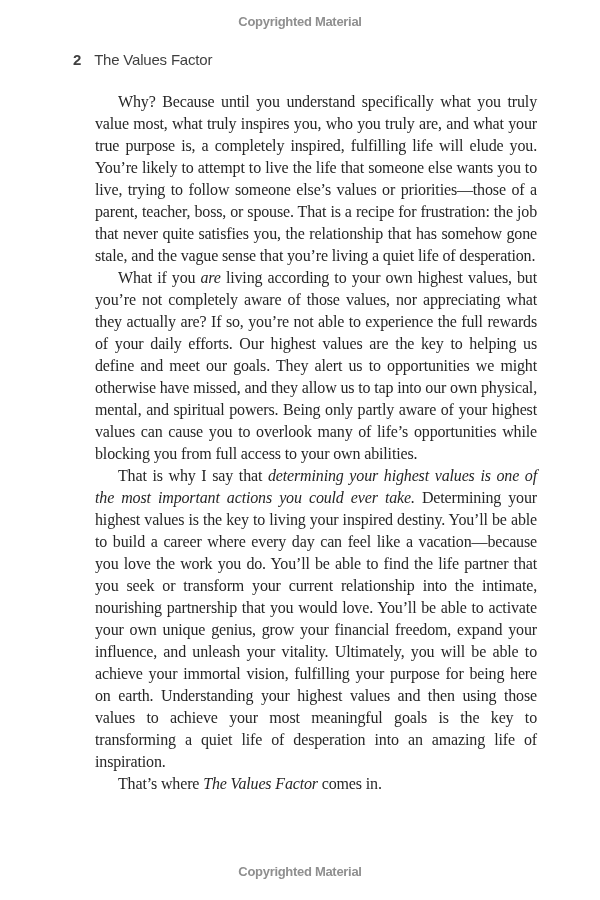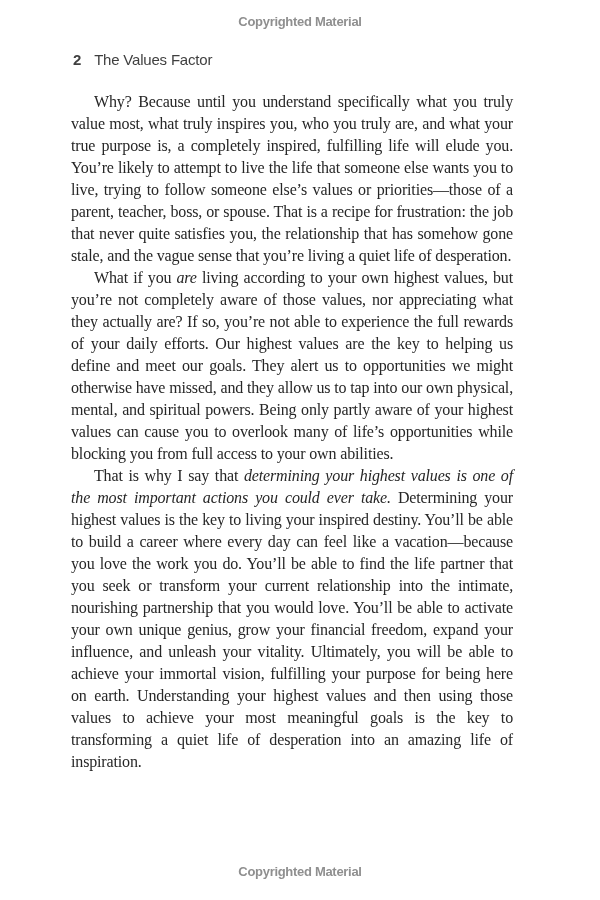--- a/index.html
+++ b/index.html
@@ -70,21 +70,22 @@
 <body style="background: rgb(255, 255, 255);">
 
 <div class="page" style="background: rgb(255, 255, 255);">
 
   <div class="copyright top" style="color: rgb(143, 143, 143);">Copyrighted Material</div>
 
   <div class="page-header" style="color: rgb(63, 63, 63);">
     <span class="page-number">2</span><span class="running-title">The Values Factor</span>
   </div>
 
-  <div class="body-text" style="color: rgb(38, 38, 38);">
+  <div class="body-text" style="color: rgb(38, 38, 38); margin-left: 24px;">
       <p><span>Why? Because until you understand specifically what you truly value most, what truly inspires you, who you truly are, and what your true purpose is, a completely inspired, fulfilling life will elude you. You’re likely to attempt to live the life that someone else wants you to live, trying to follow someone else’s values or priorities—those of a parent, teacher, boss, or spouse. That is a recipe for frustration: the job that never quite satisfies you, the relationship that has somehow gone stale, and the vague sense that you’re living a quiet life of des­peration.</span></p>
       <p><span>What if you </span><em>are</em><span> living according to your own highest values, but you’re not completely aware of those values, nor appreciating what they actually are? If so, you’re not able to experience the full rewards of your daily efforts. Our highest values are the key to helping us define and meet our goals. They alert us to opportunities we might otherwise have missed, and they allow us to tap into our own physi­cal, mental, and spiritual powers. Being only partly aware of your highest values can cause you to overlook many of life’s opportunities while blocking you from full access to your own abilities.</span></p>
       <p><span>That is why I say that </span><em>determining your highest values is one of the most important actions you could ever take.</em><span> Determining your highest values is the key to living your inspired destiny. You’ll be able to build a career where every day can feel like a vacation—because you love the work you do. You’ll be able to find the life partner that you seek or transform your current relationship into the intimate, nourishing partnership that you would love. You’ll be able to activate your own unique genius, grow your financial freedom, expand your influence, and unleash your vitality. Ultimately, you will be able to achieve your immortal vision, fulfilling your purpose for being here on earth. Un­derstanding your highest values and then using those values to achieve your most meaningful goals is the key to transforming a quiet life of desperation into an amazing life of inspiration.</span></p>
+      <p><span>That’s where </span><em>The Values Factor</em><span> comes in.</span></p>
     </div>
 
   <div class="copyright bottom" style="color: rgb(143, 143, 143);">Copyrighted Material</div>
 
 </div>
 
 </body></html>

